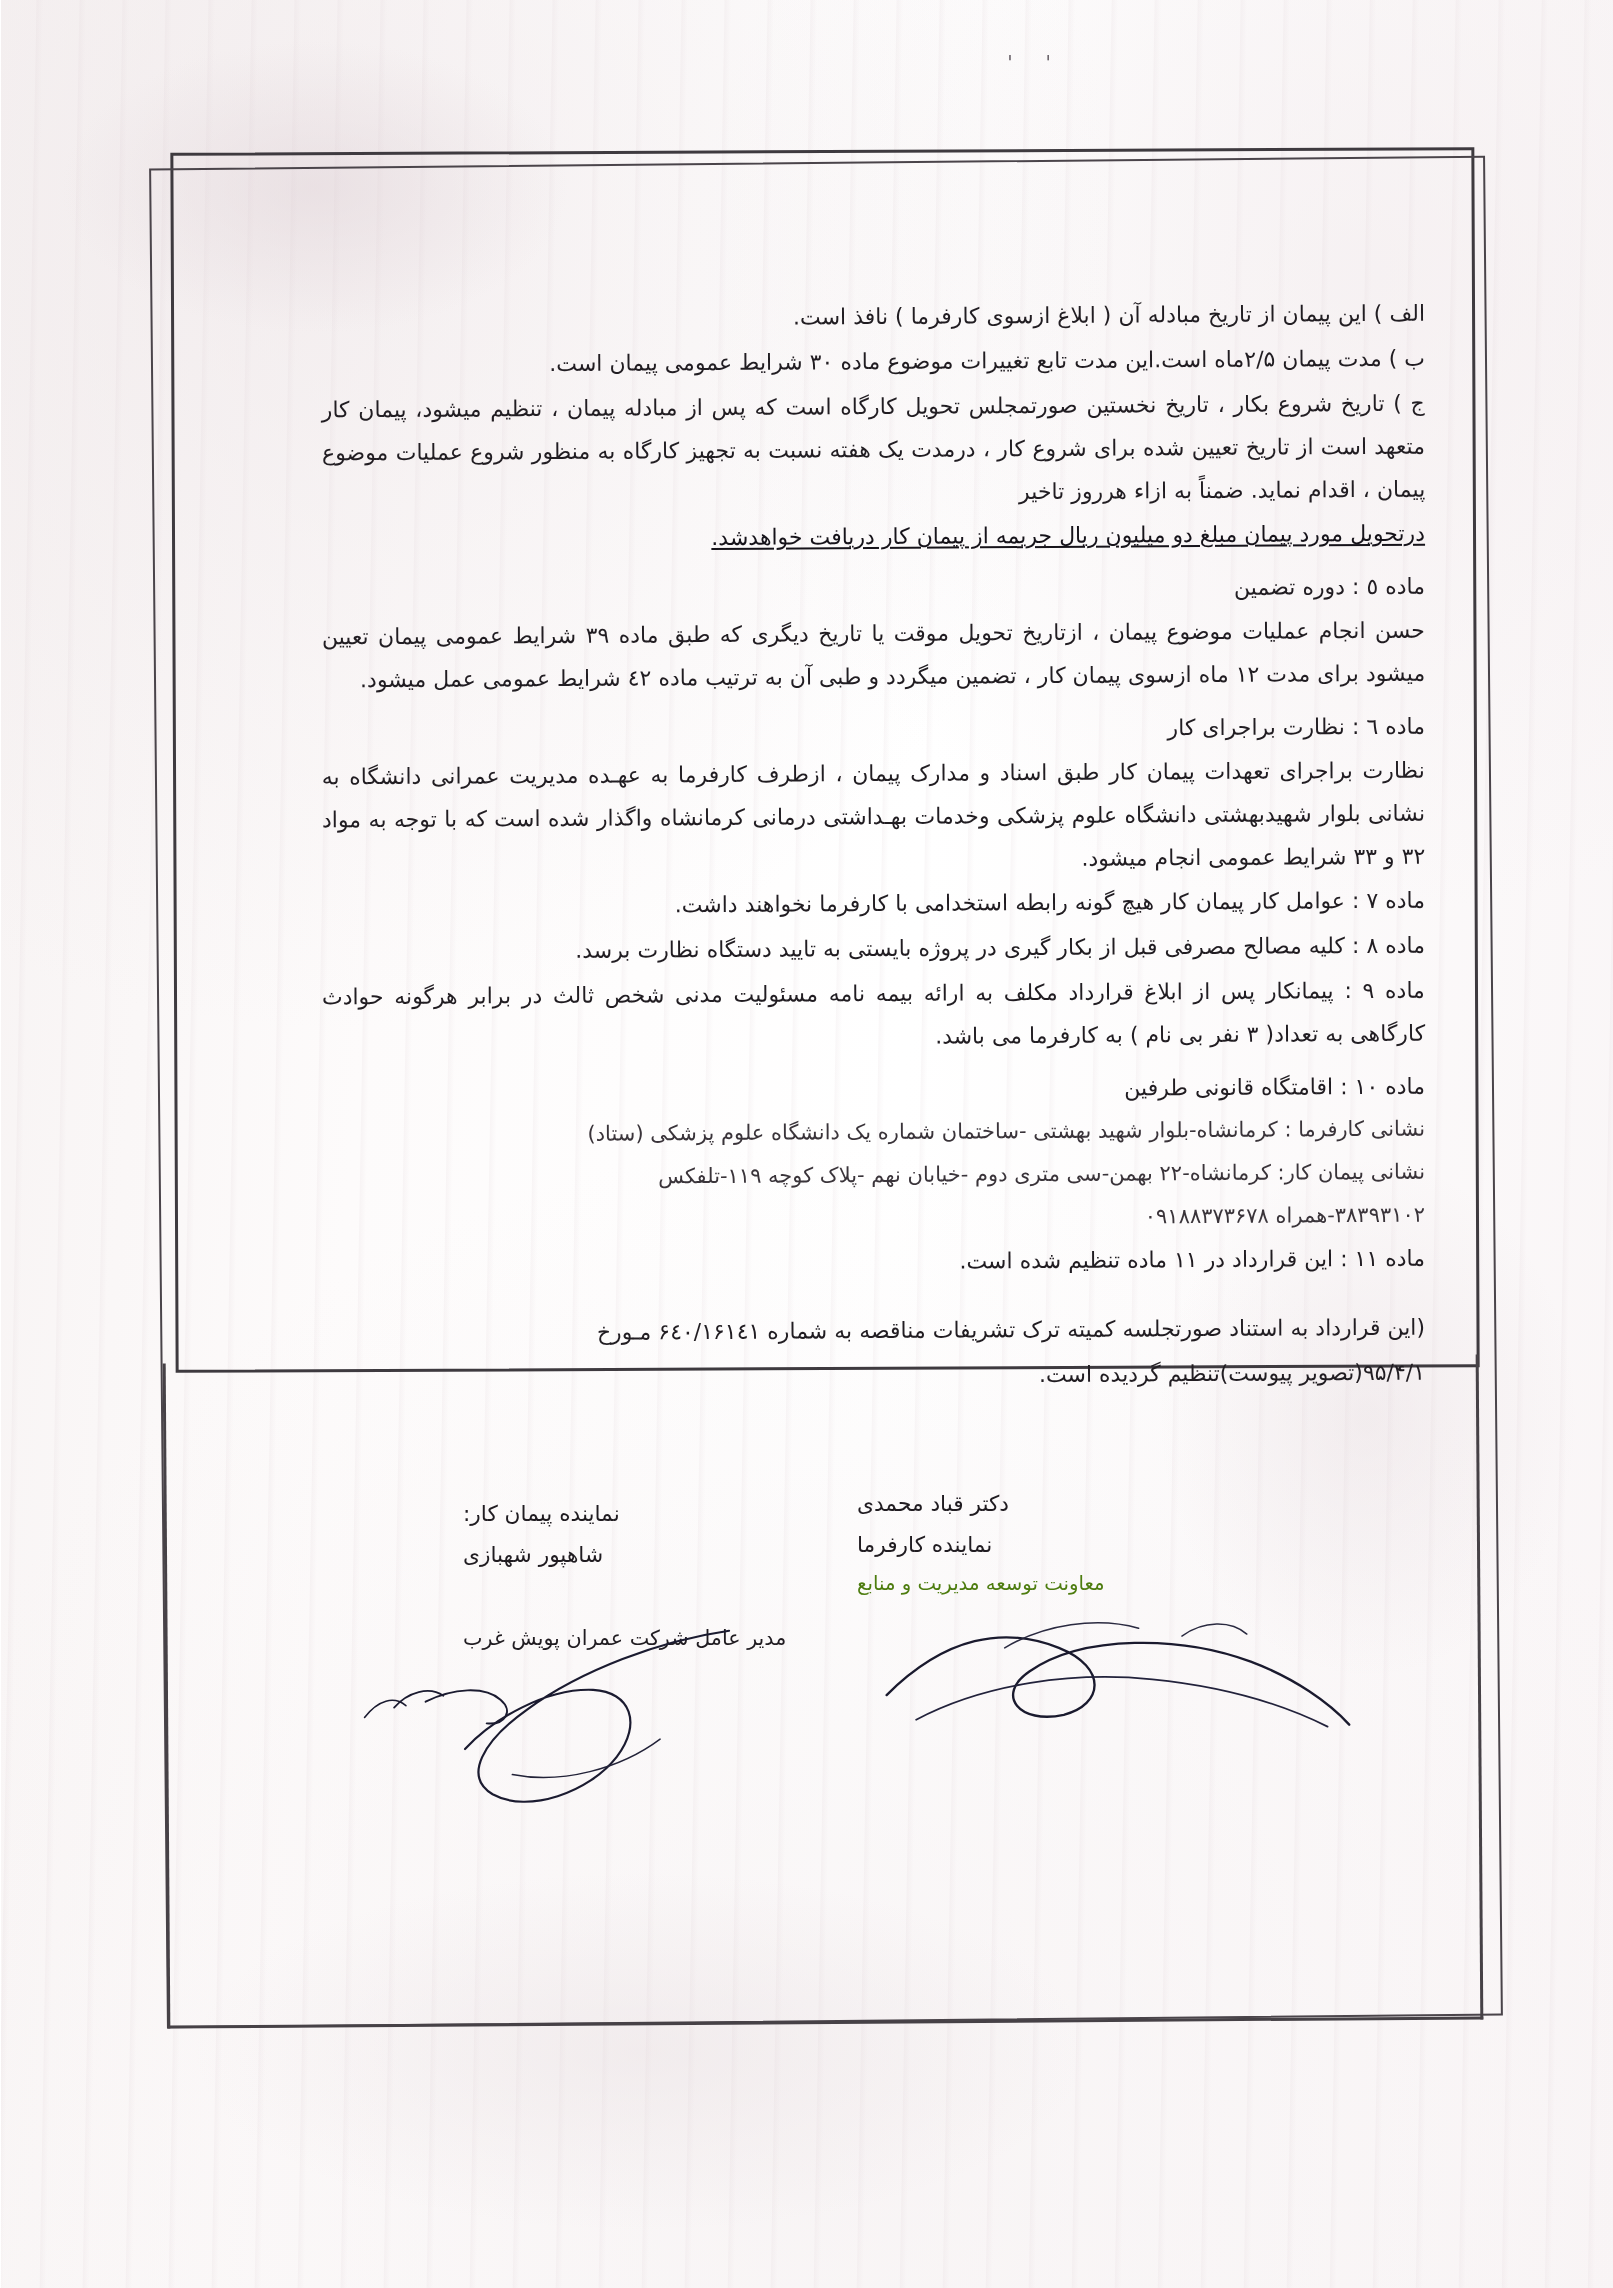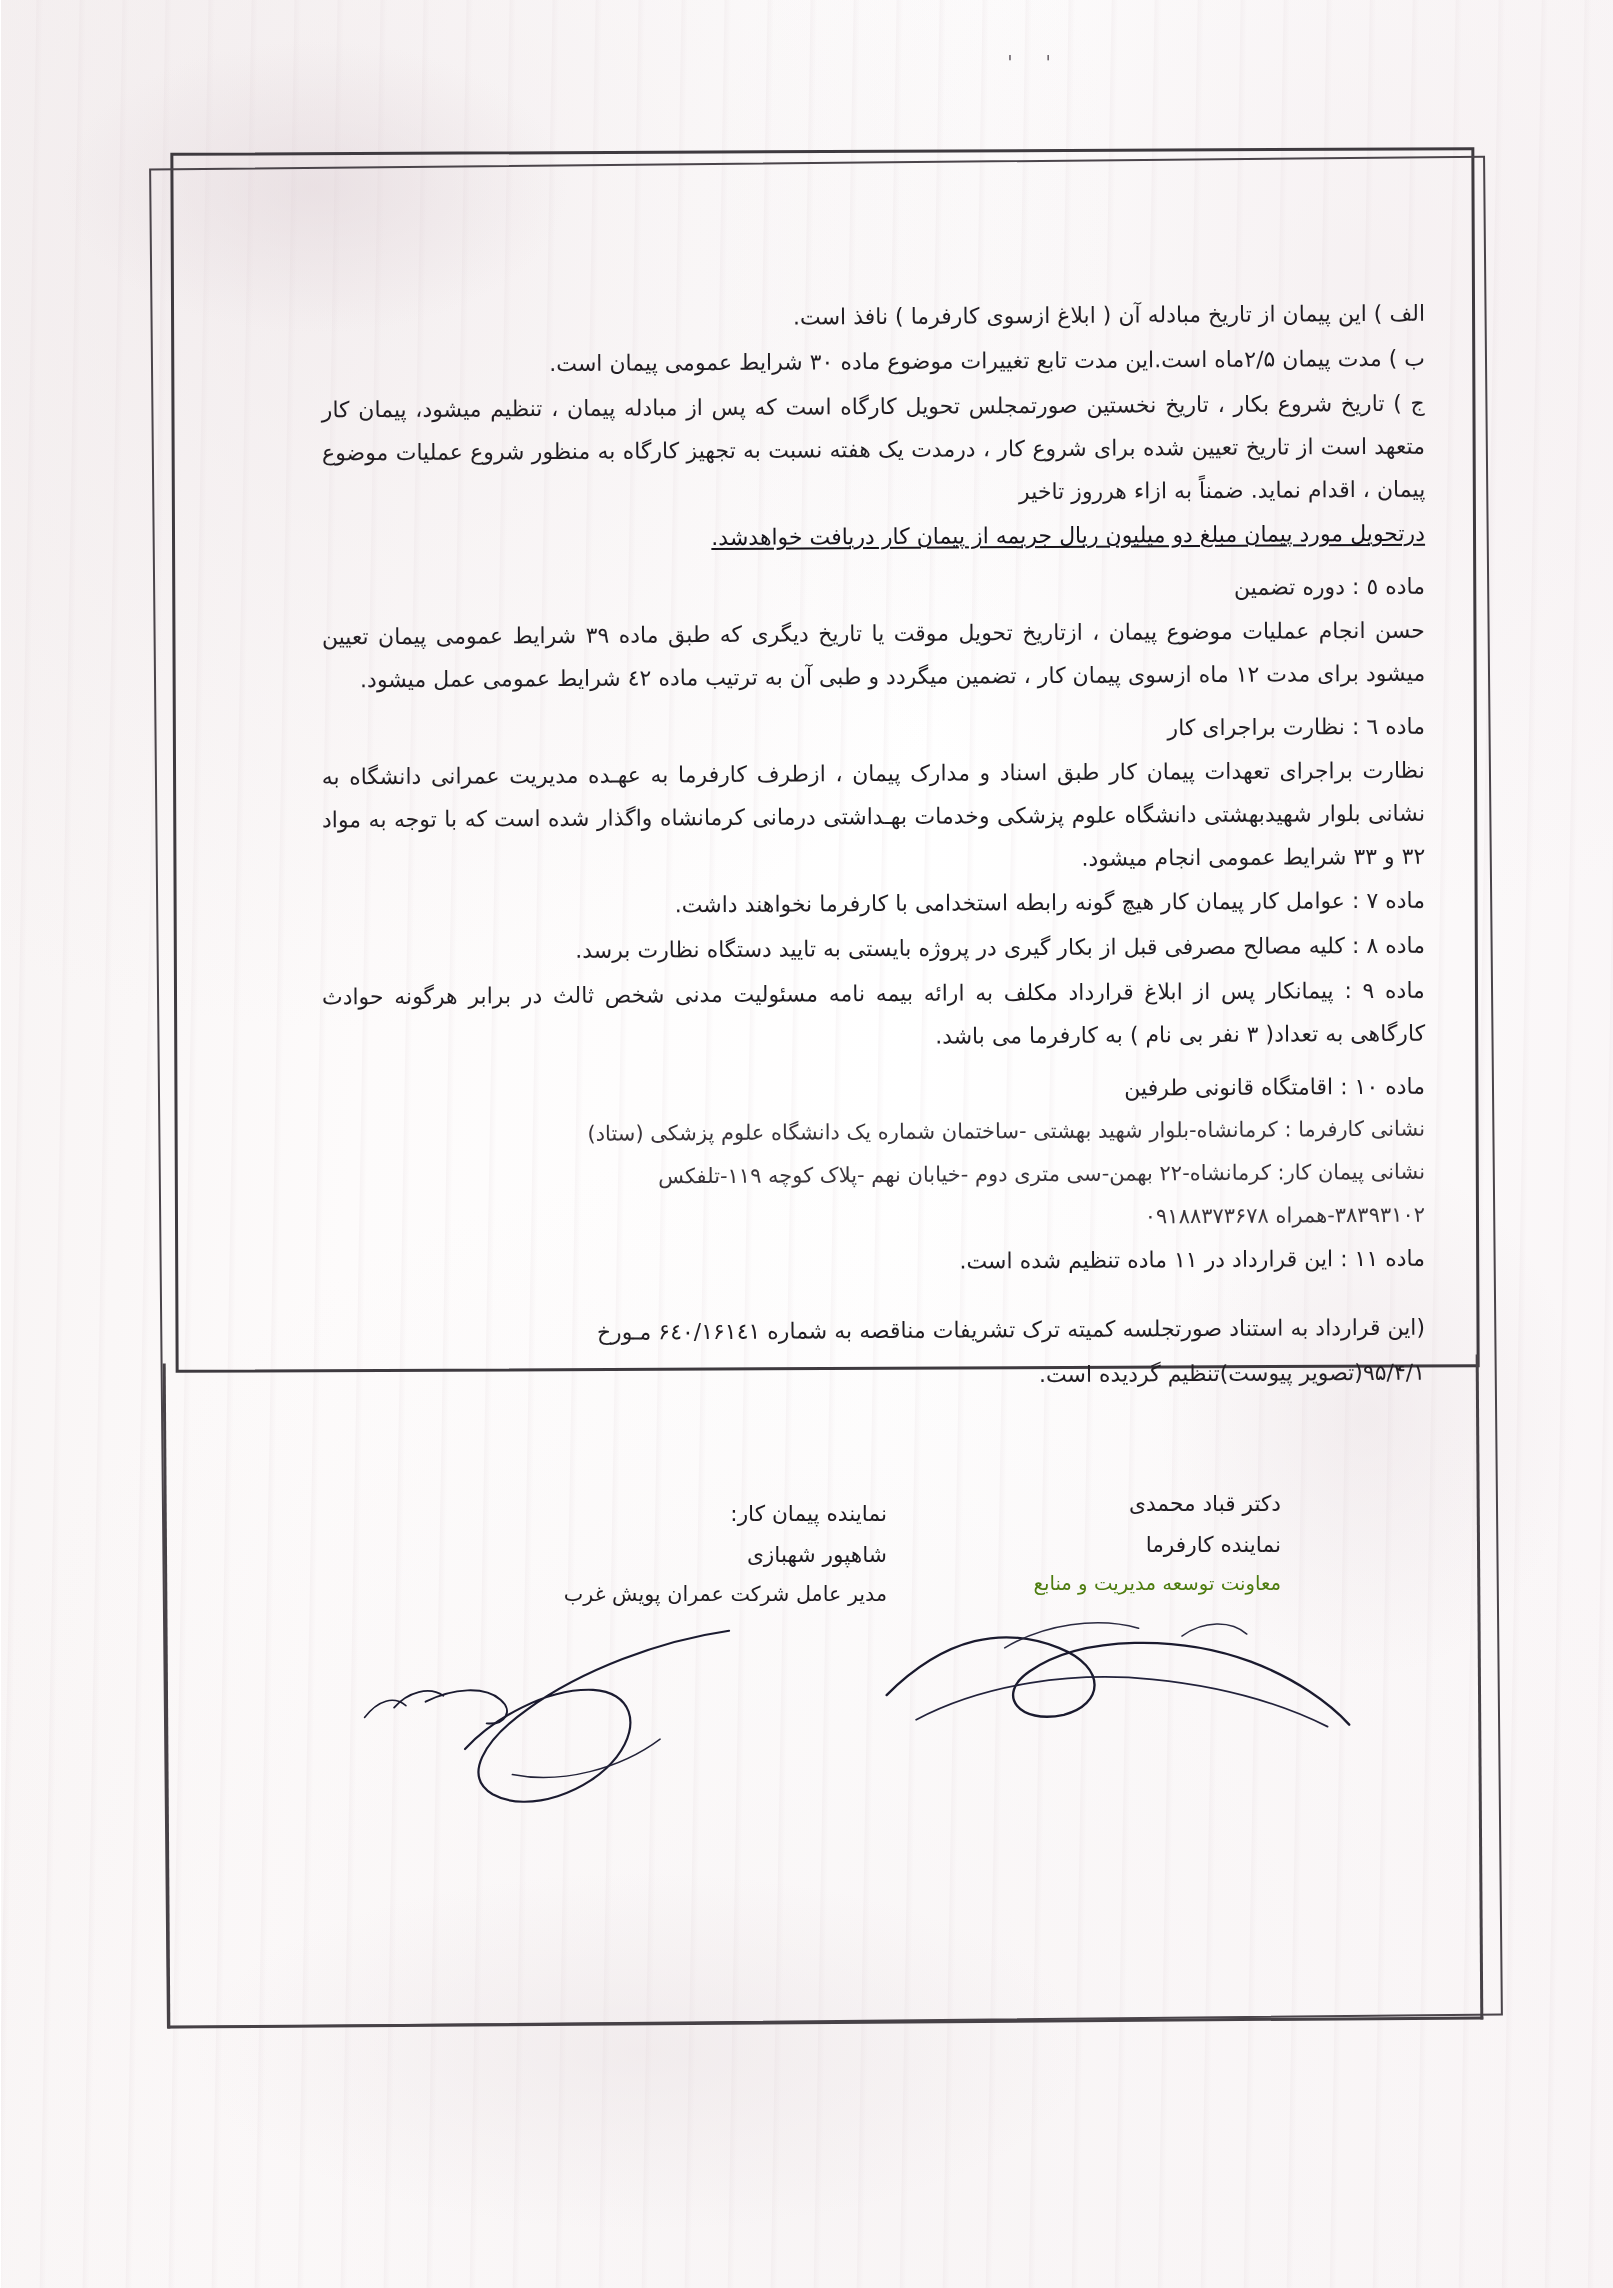--- a/index.html
+++ b/index.html
@@ -126,29 +126,29 @@
   
   #sign-area {
     position: absolute;
     left: 296px;
     top: 1483px;
     width: 1103px;
     height: 315px;
   }
   .sign-col {
     position: absolute;
-    text-align: right;
+    text-align: left;
     font-size: 21.7px;
     line-height: 1.9;
     color: #201c21;
   }
   #sign-col-employer { right: 118px; top: 0; width: 424px; }
   #sign-col-contractor { left: 167px; top: 9.9px; width: 424px; }
   .sign-line { display: block; }
-  .sign-role { font-size: 20.7px; }
+  .sign-role { font-size: 20.7px; margin-top: 44px; }
   .sign-sub {
     font-size: 19.7px;
     color: #4d7c0f;
   }
 
   
   .scribble {
     position: absolute;
     pointer-events: none;
   }

